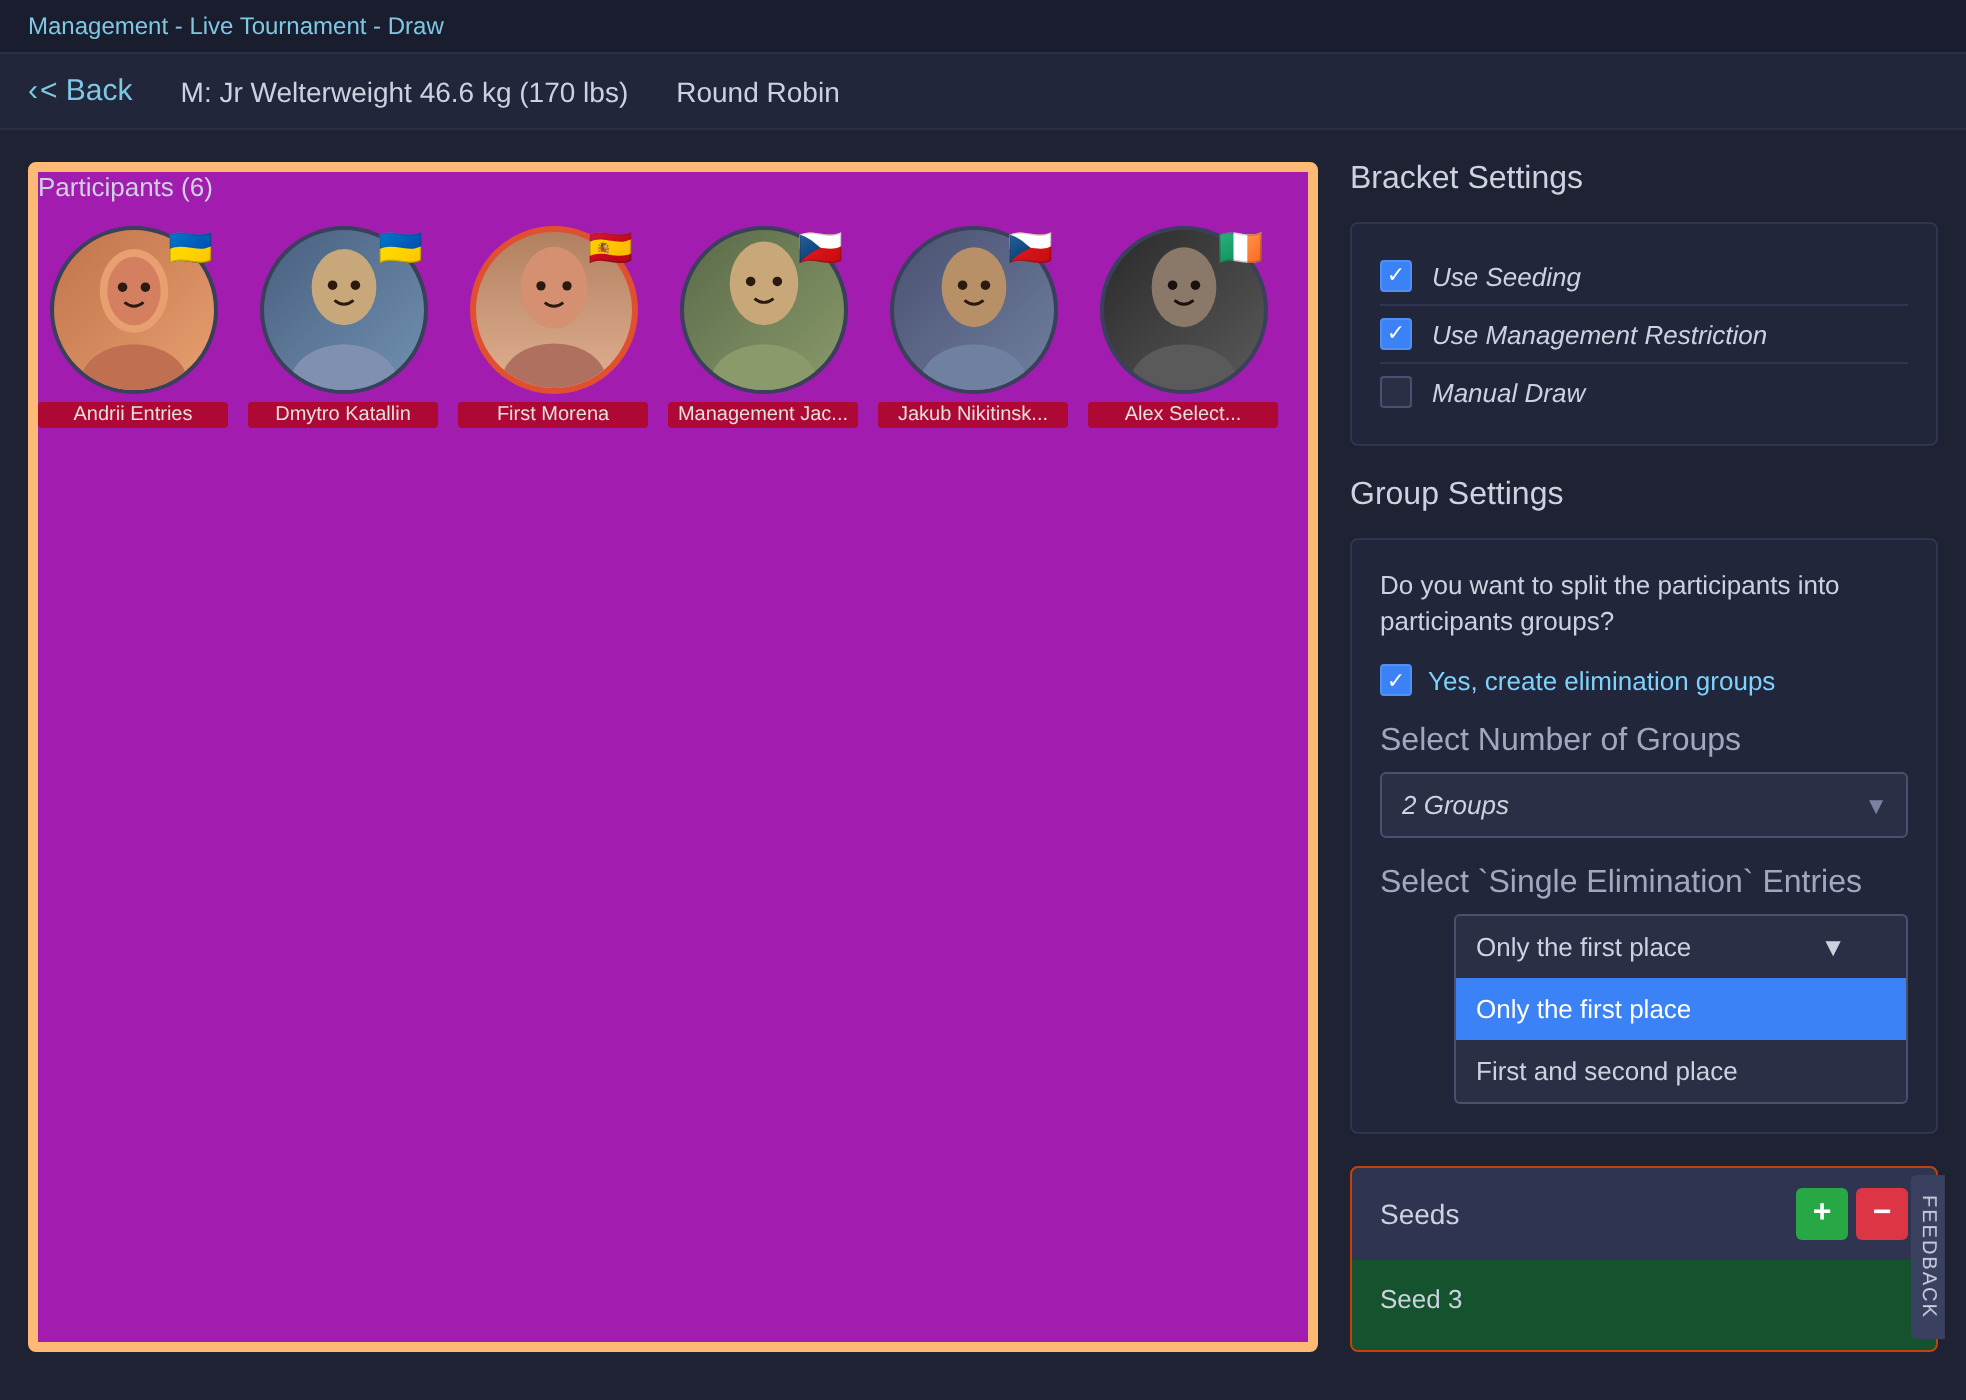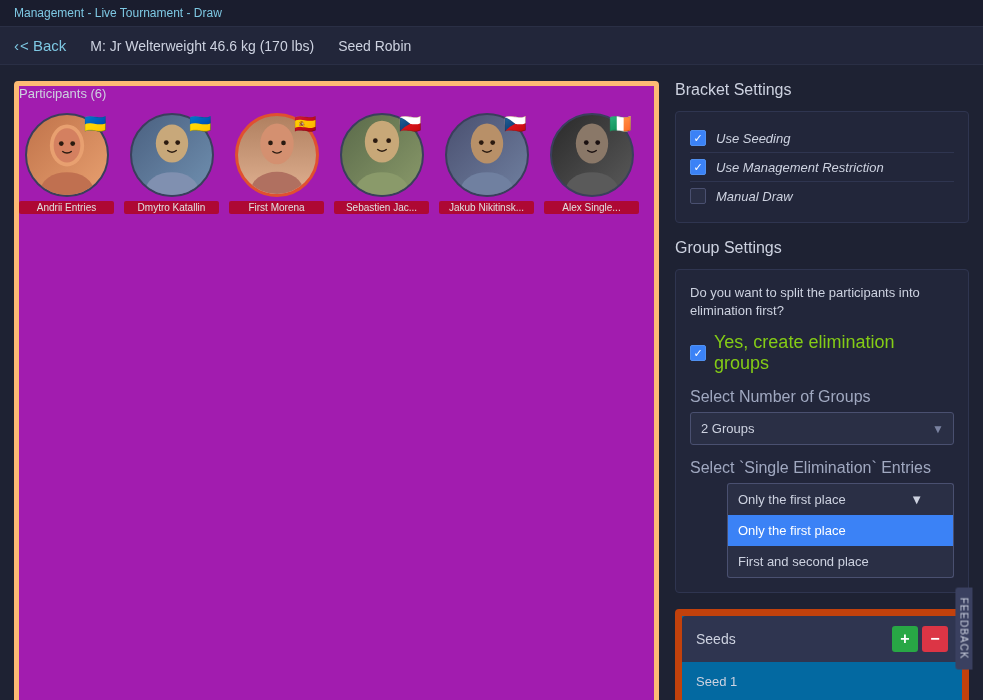--- a/index.html
+++ b/index.html
@@ -221,20 +221,21 @@
     .select-field {
       width: 100%;
       background: #2a2f45;
       border: 1px solid #4a5070;
       border-radius: 3px;
       color: #cdd2e0;
       padding: 8px 30px 8px 10px;
       font-size: 13px;
       appearance: none;
       cursor: pointer;
+      font-style: italic;
     }
     .select-arrow {
       position: absolute;
       right: 10px;
       top: 50%;
       transform: translateY(-50%);
       color: #7a82a0;
       pointer-events: none;
       font-size: 12px;
     }
@@ -270,22 +271,22 @@
       cursor: pointer;
       color: #cdd2e0;
     }
     .dropdown-item.selected {
       background: #3b82f6;
       color: #fff;
     }
 
     
     .seeds-box {
-      background: #0369a1;
-      border: 7px solid #c2410c;
+      background: #14532d;
+      border: 1px solid #c2410c;
       border-radius: 4px;
     }
     .seeds-header {
       background: #2f3550;
       border-radius: 4px 4px 0 0;
       padding: 10px 14px;
       display: flex;
       align-items: center;
       justify-content: space-between;
     }
@@ -331,21 +332,21 @@
 <div class="breadcrumb-bar">
   <span>Management  -  Live Tournament  -  Draw</span>
 </div>
 
 <div class="nav-bar">
   <button class="back-btn">
     <span>‹</span>
     <span style="margin-left:-3px">&lt; Back</span>
   </button>
   <span class="nav-category">M: Jr Welterweight 46.6 kg (170 lbs)</span>
-  <span class="nav-tournament-type">Seed Robin</span>
+  <span class="nav-tournament-type">Round Robin</span>
 </div>
 
 <div class="main-content">
 
   <div class="participants-panel">
     <div class="participants-title">Participants (6)</div>
     <div class="participants-list">
 
       <div class="participant-item">
         <div class="avatar-wrapper">
@@ -402,21 +403,21 @@
             <svg class="face-svg" viewBox="0 0 84 84" xmlns="http://www.w3.org/2000/svg">
               <ellipse cx="42" cy="28" rx="18" ry="22" fill="#c8a878"></ellipse>
               <ellipse cx="42" cy="80" rx="28" ry="20" fill="#8a9a6a"></ellipse>
               <circle cx="35" cy="27" r="2.5" fill="#2a1a10"></circle>
               <circle cx="49" cy="27" r="2.5" fill="#2a1a10"></circle>
               <path d="M37 36 Q42 40 47 36" stroke="#2a1a10" stroke-width="1.5" fill="none"></path>
             </svg>
           </div>
           <span class="avatar-flag">🇨🇿</span>
         </div>
-        <div class="participant-name">Sebastien Jac...</div>
+        <div class="participant-name">Management Jac...</div>
       </div>
 
       <div class="participant-item">
         <div class="avatar-wrapper">
           <div class="avatar-circle avatar-p5">
             <svg class="face-svg" viewBox="0 0 84 84" xmlns="http://www.w3.org/2000/svg">
               <ellipse cx="42" cy="30" rx="17" ry="21" fill="#b89068"></ellipse>
               <ellipse cx="42" cy="80" rx="28" ry="20" fill="#7080a0"></ellipse>
               <circle cx="36" cy="29" r="2.5" fill="#2a1a10"></circle>
               <circle cx="48" cy="29" r="2.5" fill="#2a1a10"></circle>
@@ -434,21 +435,21 @@
             <svg class="face-svg" viewBox="0 0 84 84" xmlns="http://www.w3.org/2000/svg">
               <ellipse cx="42" cy="30" rx="17" ry="21" fill="#8a7868"></ellipse>
               <ellipse cx="42" cy="80" rx="28" ry="20" fill="#5a5a5a"></ellipse>
               <circle cx="36" cy="29" r="2.5" fill="#1a1010"></circle>
               <circle cx="48" cy="29" r="2.5" fill="#1a1010"></circle>
               <path d="M37 37 Q42 41 47 37" stroke="#1a1010" stroke-width="1.5" fill="none"></path>
             </svg>
           </div>
           <span class="avatar-flag">🇮🇪</span>
         </div>
-        <div class="participant-name">Alex Single...</div>
+        <div class="participant-name">Alex Select...</div>
       </div>
 
     </div>
   </div>
 
   <div class="right-panel">
 
     <div class="section-title">Bracket Settings</div>
     <div class="settings-box">
 
@@ -470,27 +471,27 @@
         <div class="cb-box unchecked">
         </div>
         <span class="cb-label">Manual Draw</span>
       </div>
 
     </div>
 
     <div class="section-title">Group Settings</div>
     <div class="group-settings-box">
 
-      <div class="group-question">Do you want to split the participants into elimination first?</div>
+      <div class="group-question">Do you want to split the participants into participants groups?</div>
 
       <div class="yes-checkbox-row">
         <div class="cb-box-blue">
           <span style="color:white;font-size:11px">✓</span>
         </div>
-        <span style="font-size:18px;color:#84cc16;">Yes, create elimination groups</span>
+        <span style="font-size:13px;color:#7dd3fc;">Yes, create elimination groups</span>
       </div>
 
       <label class="form-label">Select Number of Groups</label>
       <div class="select-wrapper">
         <select class="select-field">
           <option>1 Group</option>
           <option selected="">2 Groups</option>
           <option>3 Groups</option>
           <option>4 Groups</option>
         </select>
@@ -513,21 +514,21 @@
 
     <div class="seeds-box">
       <div class="seeds-header">
         <span class="seeds-title">Seeds</span>
         <div class="seeds-controls">
           <button class="seed-btn seed-btn-plus">+</button>
           <button class="seed-btn seed-btn-minus">−</button>
         </div>
       </div>
       <div class="seeds-body">
-        <div class="seed-label">Seed 1</div>
+        <div class="seed-label">Seed 3</div>
       </div>
     </div>
 
   </div>
 
 </div>
 
 <div style="position:fixed;right:-22px;top:620px;transform:rotate(90deg);background:#3a4060;color:#cdd2e0;font-size:10px;padding:3px 10px;border-radius:0 0 3px 3px;cursor:pointer;letter-spacing:1px;">
   <span>FEEDBACK</span>
 </div>

